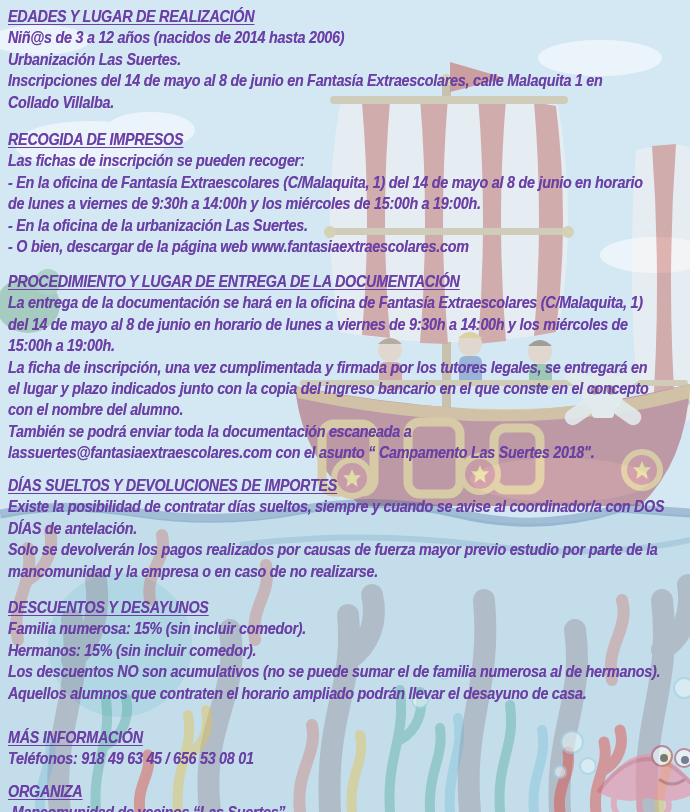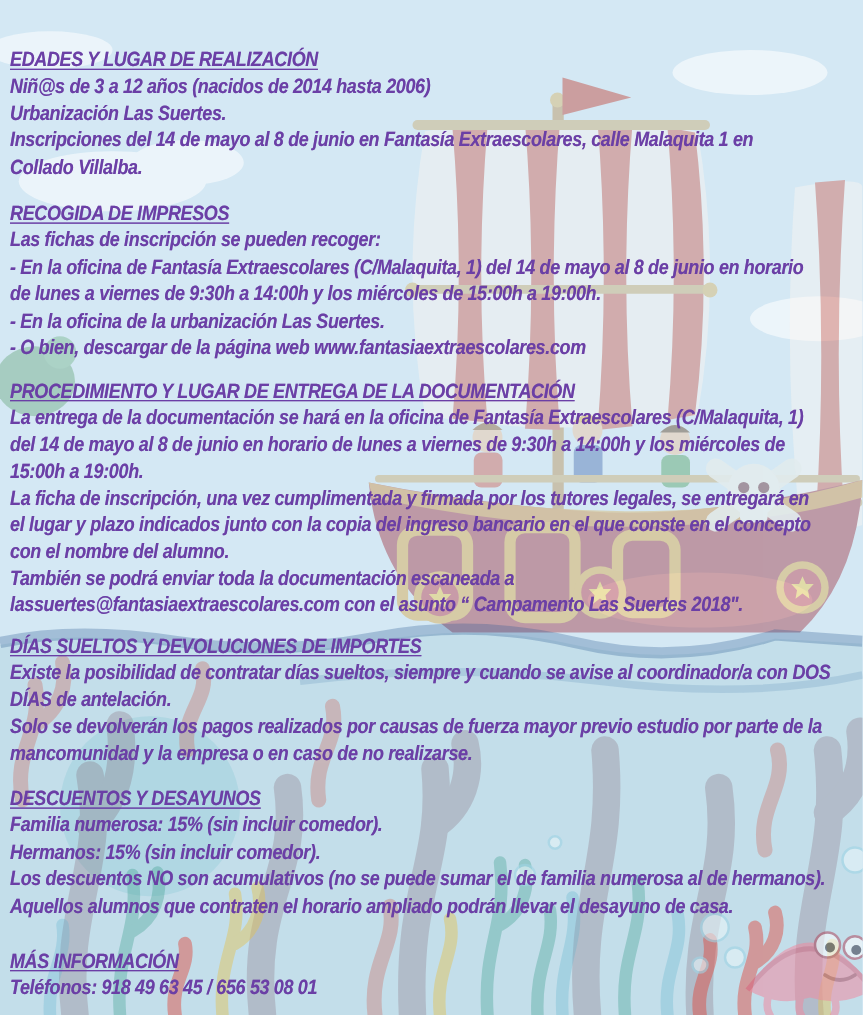--- a/index.html
+++ b/index.html
@@ -2,21 +2,21 @@
 <html><head>
 <meta charset="utf-8">
 <style>
   html,body{margin:0;padding:0;}
   body{
     width:690px;height:812px;position:relative;overflow:hidden;
     background:#d4e8f4;
     font-family:"Liberation Sans","DejaVu Sans",sans-serif;
   }
   .bg{position:absolute;left:0;top:0;width:690px;height:812px;}
-  .content{position:absolute;left:0;top:0;width:690px;height:647px;margin-top:32px;}
+  .content{position:absolute;left:0;top:0;width:690px;height:647px;}
   .section{
     position:absolute;left:8px;width:786px;
     transform:scaleX(0.87);transform-origin:0 0;
   }
   .heading,.line{
     font-style:italic;font-weight:bold;
     font-size:16.5px;line-height:21.4px;
     letter-spacing:-0.3px;
     color:#6b3fa6;
     white-space:pre-wrap;

